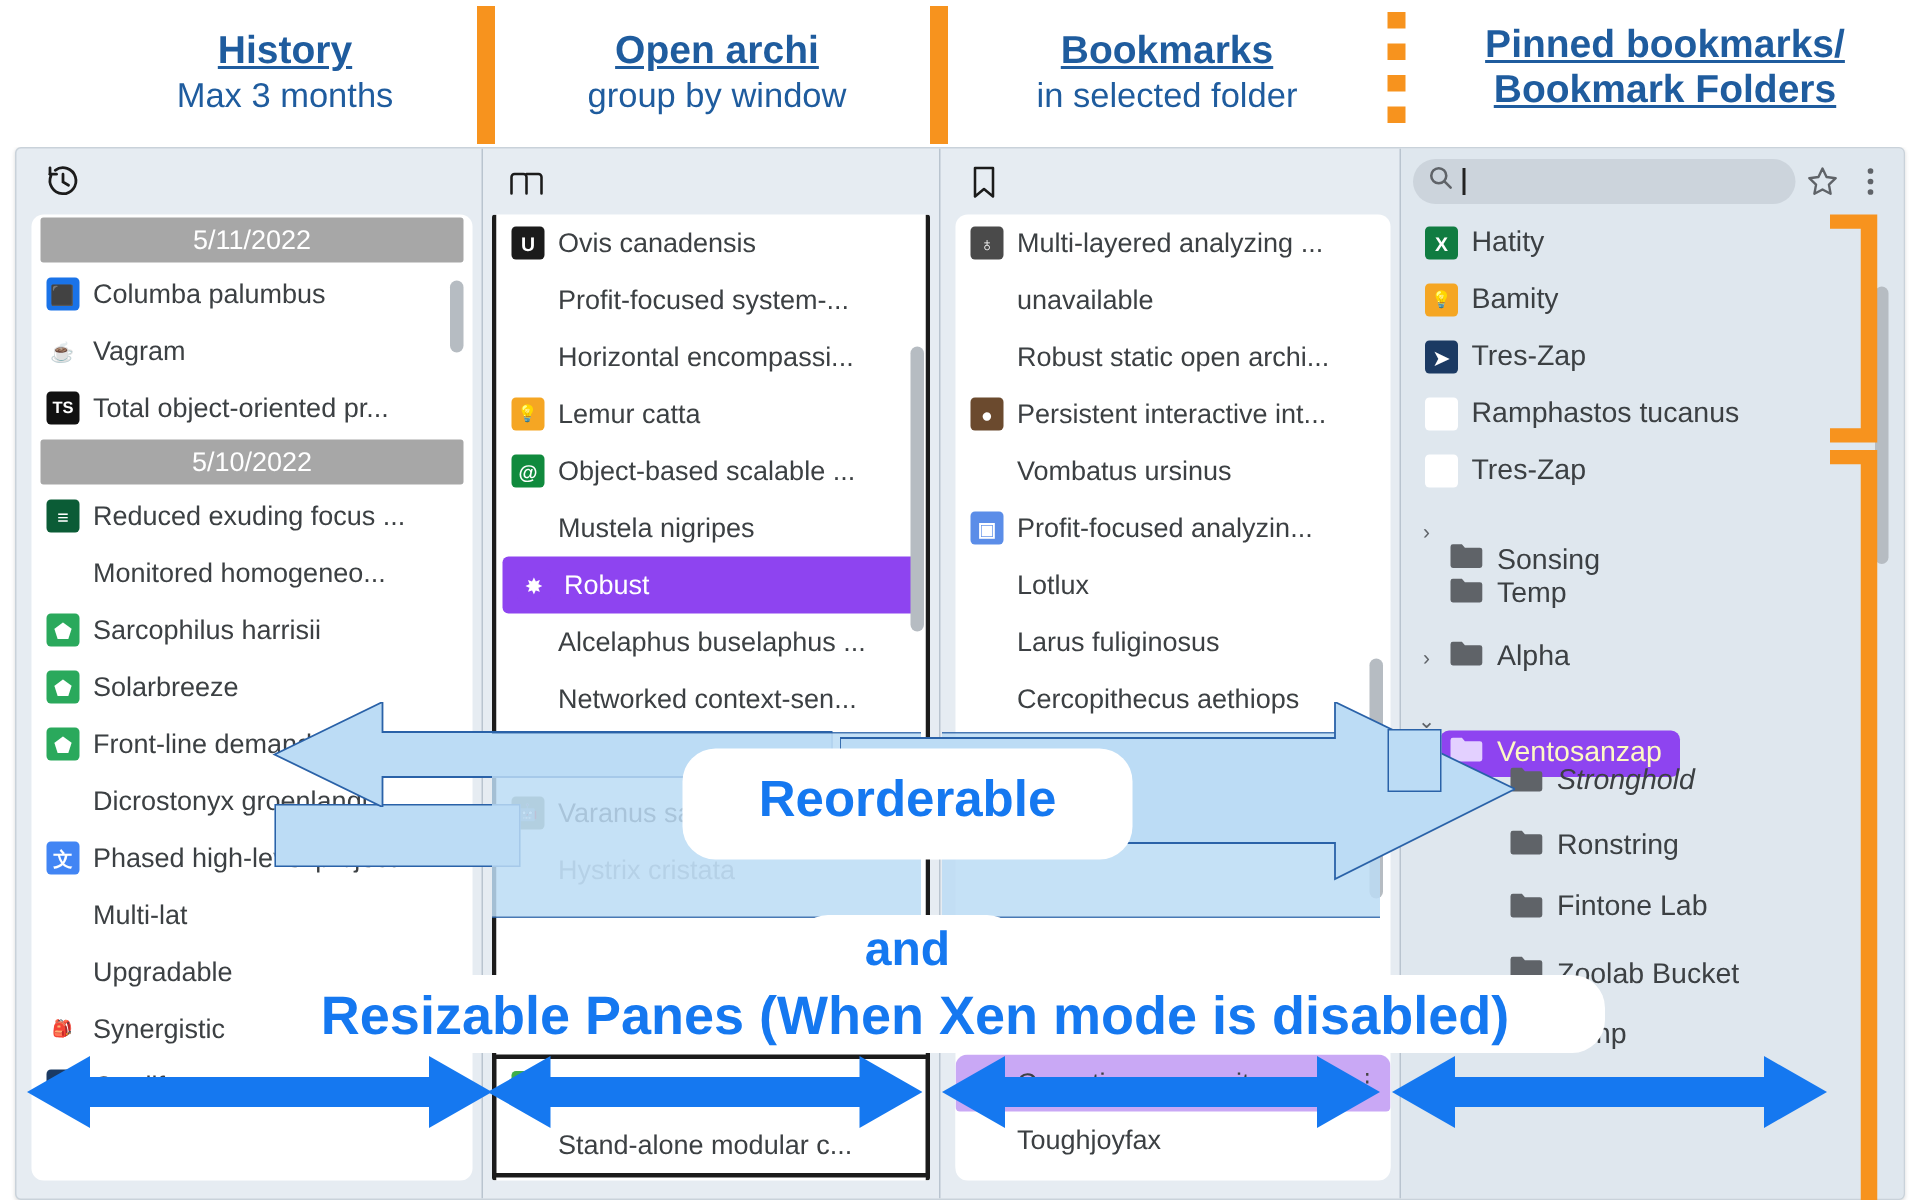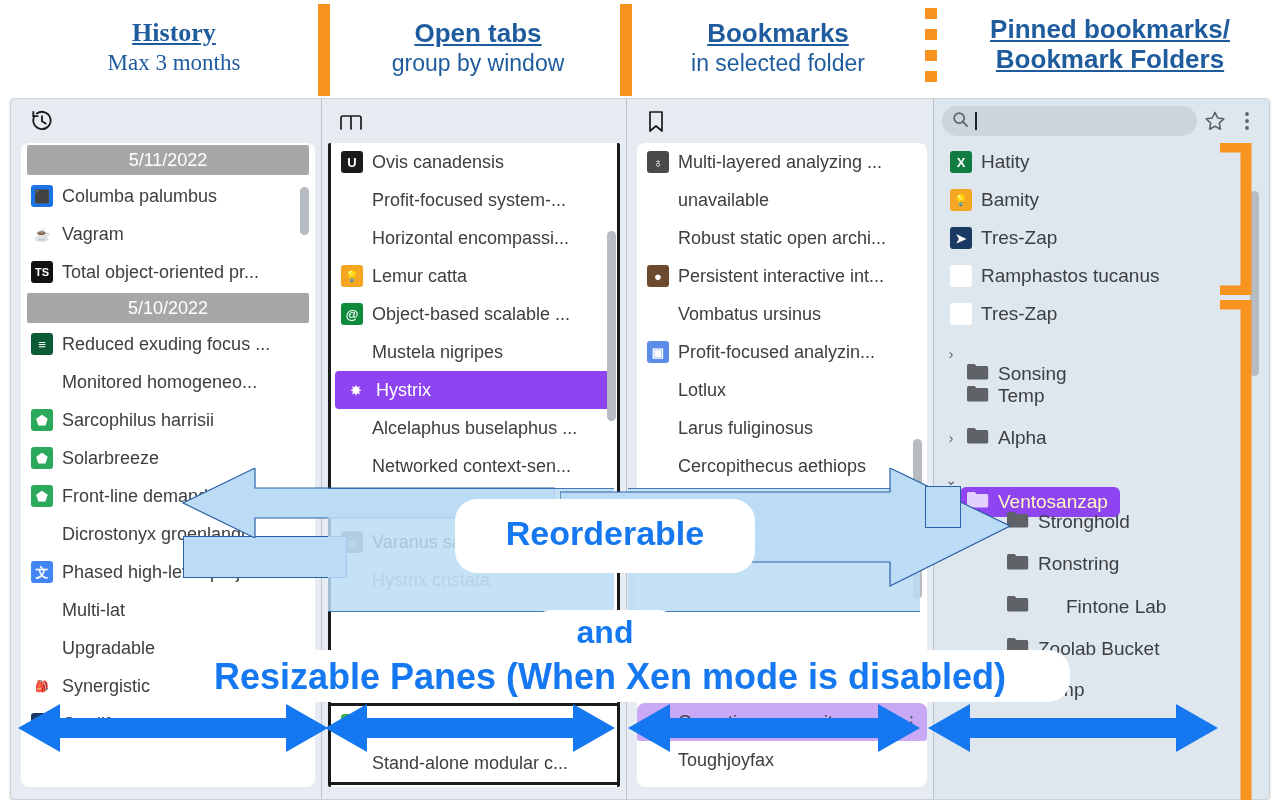--- a/index.html
+++ b/index.html
@@ -85,29 +85,29 @@
   }
   .whitepill{background:#fff;border-radius:22px;}
 
   .obrk{position:absolute;z-index:55;}
 </style>
 </head>
 <body>
 
 <div id="header">
 
-  <div class="hdr-col" style="left:36px;top:18px;width:276px;font-family:Liberation Serif, serif;">
+  <div class="hdr-col" style="left:52px;top:18px;width:276px;">
     <div class="hdr-title">History</div>
     <div class="hdr-sub">Max 3 months</div>
   </div>
 
   <div class="hdr-div" style="left:318px;top:4px;height:92px;"></div>
 
   <div class="hdr-col" style="left:340px;top:18px;width:276px;">
-    <div class="hdr-title">Open tabs</div>
+    <div class="hdr-title">Open archi</div>
     <div class="hdr-sub">group by window</div>
   </div>
 
   <div class="hdr-div" style="left:620px;top:4px;height:92px;"></div>
 
   <div class="hdr-col" style="left:640px;top:18px;width:276px;">
     <div class="hdr-title">Bookmarks</div>
     <div class="hdr-sub">in selected folder</div>
   </div>
 
@@ -233,21 +233,21 @@
         <div class="row">
           <span class="fav" style="background: rgb(16, 138, 61);">@</span>
           <span class="lbl">Object-based scalable ...</span>
         </div>
         <div class="row">
           <span class="fav" style="background: rgb(255, 255, 255);">✎</span>
           <span class="lbl">Mustela nigripes</span>
         </div>
         <div class="row sel">
           <span class="fav" style="background: rgb(142, 68, 240);">✸</span>
-          <span class="lbl">Hystrix</span>
+          <span class="lbl">Robust</span>
         </div>
         <div class="row">
           <span class="fav" style="background: rgb(255, 255, 255);">●</span>
           <span class="lbl">Alcelaphus buselaphus ...</span>
         </div>
         <div class="row">
           <span class="fav" style="background: rgb(255, 255, 255);">∵</span>
           <span class="lbl">Networked context-sen...</span>
         </div>
         <div class="row" style="opacity: 0.55;">
@@ -430,39 +430,39 @@
           <span class="chev">⌄</span>
           <span style="display: flex; align-items: center; padding: 3px 12px 3px 6px; border-radius: 6px; background: rgb(142, 68, 240); color: #fef9c3; margin-top: 44px;">
             <span class="fldico"><svg width="24" height="19" viewBox="0 0 24 19" fill="#e3d0ff">
                 <path d="M1 3.5a1.6 1.6 0 0 1 1.6-1.6h6l2 2.2h10a1.6 1.6 0 0 1 1.6 1.6V16a1.6 1.6 0 0 1-1.6 1.6H2.6A1.6 1.6 0 0 1 1 16z"></path>
               </svg></span>
             <span>Ventosanzap</span>
           </span>
         </div>
         <div class="folderrow" style="padding-left: 48px;">
           <span class="chev"></span>
+          <span style="display: flex; align-items: flex-start; padding: 3px 12px 3px 6px; border-radius: 6px; font-style: italic;">
+            <span class="fldico"><svg width="24" height="19" viewBox="0 0 24 19" fill="#5f6368">
+                <path d="M1 3.5a1.6 1.6 0 0 1 1.6-1.6h6l2 2.2h10a1.6 1.6 0 0 1 1.6 1.6V16a1.6 1.6 0 0 1-1.6 1.6H2.6A1.6 1.6 0 0 1 1 16z"></path>
+              </svg></span>
+            <span>Stronghold</span>
+          </span>
+        </div>
+        <div class="folderrow" style="padding-left: 48px;">
+          <span class="chev"></span>
           <span style="display: flex; align-items: center; padding: 3px 12px 3px 6px; border-radius: 6px;">
             <span class="fldico"><svg width="24" height="19" viewBox="0 0 24 19" fill="#5f6368">
                 <path d="M1 3.5a1.6 1.6 0 0 1 1.6-1.6h6l2 2.2h10a1.6 1.6 0 0 1 1.6 1.6V16a1.6 1.6 0 0 1-1.6 1.6H2.6A1.6 1.6 0 0 1 1 16z"></path>
               </svg></span>
-            <span>Stronghold</span>
+            <span>Ronstring</span>
           </span>
         </div>
         <div class="folderrow" style="padding-left: 48px;">
           <span class="chev"></span>
-          <span style="display: flex; align-items: center; padding: 3px 12px 3px 6px; border-radius: 6px;">
-            <span class="fldico"><svg width="24" height="19" viewBox="0 0 24 19" fill="#5f6368">
-                <path d="M1 3.5a1.6 1.6 0 0 1 1.6-1.6h6l2 2.2h10a1.6 1.6 0 0 1 1.6 1.6V16a1.6 1.6 0 0 1-1.6 1.6H2.6A1.6 1.6 0 0 1 1 16z"></path>
-              </svg></span>
-            <span>Ronstring</span>
-          </span>
-        </div>
-        <div class="folderrow" style="padding-left: 48px;">
-          <span class="chev"></span>
-          <span style="display: flex; align-items: flex-end; padding: 3px 12px 3px 6px; border-radius: 6px; gap: 28px;">
+          <span style="display: flex; align-items: flex-start; padding: 3px 12px 3px 6px; border-radius: 6px;">
             <span class="fldico"><svg width="24" height="19" viewBox="0 0 24 19" fill="#5f6368">
                 <path d="M1 3.5a1.6 1.6 0 0 1 1.6-1.6h6l2 2.2h10a1.6 1.6 0 0 1 1.6 1.6V16a1.6 1.6 0 0 1-1.6 1.6H2.6A1.6 1.6 0 0 1 1 16z"></path>
               </svg></span>
             <span>Fintone Lab</span>
           </span>
         </div>
         <div class="folderrow" style="padding-left: 48px;">
           <span class="chev"></span>
           <span style="display: flex; align-items: flex-end; padding: 3px 12px 3px 6px; border-radius: 6px;">
             <span class="fldico"><svg width="24" height="19" viewBox="0 0 24 19" fill="#5f6368">

